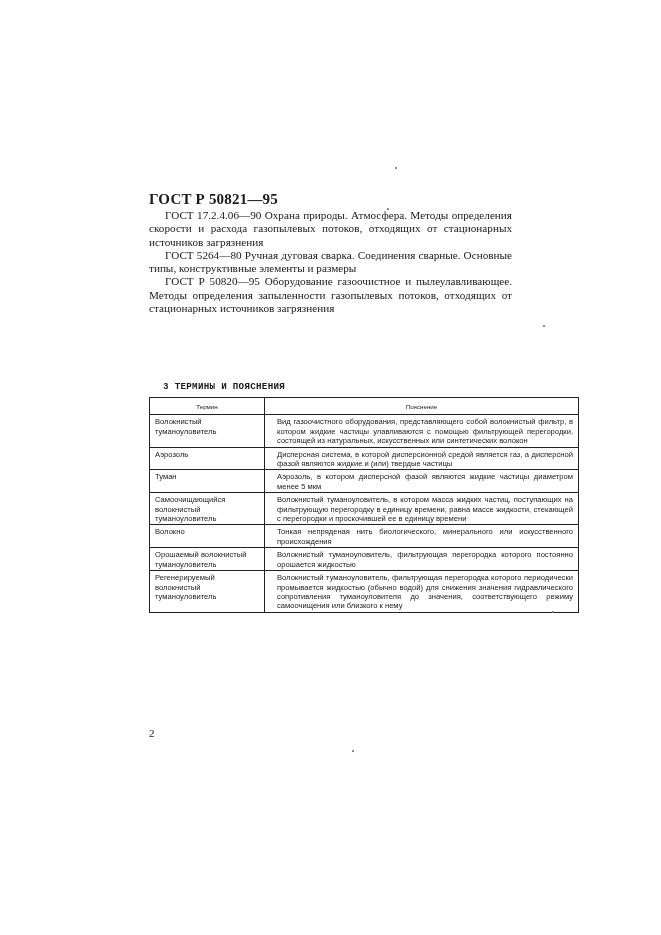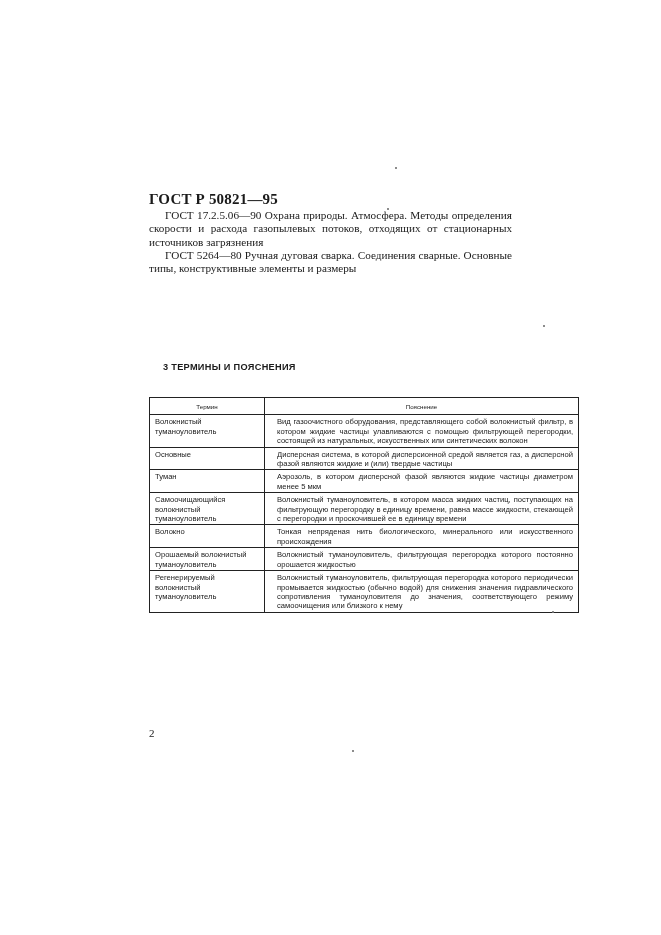--- a/index.html
+++ b/index.html
@@ -1,55 +1,56 @@
 <!DOCTYPE html>
 <html><head>
 <meta charset="utf-8">
 <style>
   html, body { margin: 0; padding: 0; background: #ffffff; }
   body { width: 661px; height: 935px; position: relative; overflow: hidden; color: #1a1a1a; font-family: "Liberation Serif", serif; }
   .page-header { position: absolute; left: 149px; top: 191px; font-size: 15px; font-weight: bold; letter-spacing: 0.2px; }
   .refs { position: absolute; left: 149px; top: 209px; width: 363px; font-size: 11.2px; line-height: 13.3px; text-align: justify; }
   .refs p { margin: 0; text-indent: 16px; }
-  .section-title { position: absolute; left: 163px; top: 362px; font-size: 9.2px; font-weight: bold; letter-spacing: 0.3px; font-family: Liberation Sans, sans-serif; }
+  .section-title { position: absolute; left: 163px; top: 381px; font-size: 9.2px; font-weight: bold; letter-spacing: 0.3px; font-family: Liberation Mono, monospace; }
   table.terms { position: absolute; left: 149px; top: 397px; width: 430px; border-collapse: collapse; font-family: "Liberation Sans", sans-serif; font-size: 7.6px; line-height: 9.4px; }
   table.terms th, table.terms td { border: 1px solid #222; vertical-align: top; padding: 2px 5px 1px 5px; }
   table.terms th { font-weight: normal; font-size: 6.2px; text-align: center; padding: 4px 5px 3px 5px; }
   table.terms td.term { width: 104px; text-align: left; }
   table.terms td.def { text-align: justify; padding-left: 12px; }
   table.terms tr { }
   .page-number { position: absolute; left: 149px; top: 727px; font-size: 11px; }
   .speck { position: absolute; width: 1.5px; height: 1.5px; background: #777; border-radius: 50%; }
 </style>
 </head>
 <body>
 
 <div class="page-header">ГОСТ Р 50821—95</div>
 
 <div class="refs">
-  <p>ГОСТ 17.2.5.06—90 Охрана природы. Атмосфера. Методы определения скорости и расхода газопылевых потоков, отходящих от стационарных источников загрязнения</p>
+  <p>ГОСТ 17.2.4.06—90 Охрана природы. Атмосфера. Методы определения скорости и расхода газопылевых потоков, отходящих от стационарных источников загрязнения</p>
   <p>ГОСТ 5264—80 Ручная дуговая сварка. Соединения сварные. Основные типы, конструктивные элементы и размеры</p>
+  <p>ГОСТ Р 50820—95 Оборудование газоочистное и пылеулавливающее. Методы определения запыленности газопылевых потоков, отходящих от стационарных источников загрязнения</p>
 </div>
 
 <div class="section-title">3 ТЕРМИНЫ И ПОЯСНЕНИЯ</div>
 
 <table class="terms">
   <thead>
     <tr>
       <th>Термин</th>
       <th>Пояснение</th>
     </tr>
   </thead>
   <tbody>
     <tr>
       <td class="term">Волокнистый туманоуловитель</td>
       <td class="def">Вид газоочистного оборудования, представляющего собой волокнистый фильтр, в котором жидкие частицы улавливаются с помощью фильтрующей перегородки, состоящей из натуральных, искусственных или синтетических волокон</td>
     </tr>
     <tr>
-      <td class="term">Основные</td>
+      <td class="term">Аэрозоль</td>
       <td class="def">Дисперсная система, в которой дисперсионной средой является газ, а дисперсной фазой являются жидкие и (или) твердые частицы</td>
     </tr>
     <tr>
       <td class="term">Туман</td>
       <td class="def">Аэрозоль, в котором дисперсной фазой являются жидкие частицы диаметром менее 5 мкм</td>
     </tr>
     <tr>
       <td class="term">Самоочищающийся волокнистый туманоуловитель</td>
       <td class="def">Волокнистый туманоуловитель, в котором масса жидких частиц, поступающих на фильтрующую перегородку в единицу времени, равна массе жидкости, стекающей с перегородки и проскочившей ее в единицу времени</td>
     </tr>

